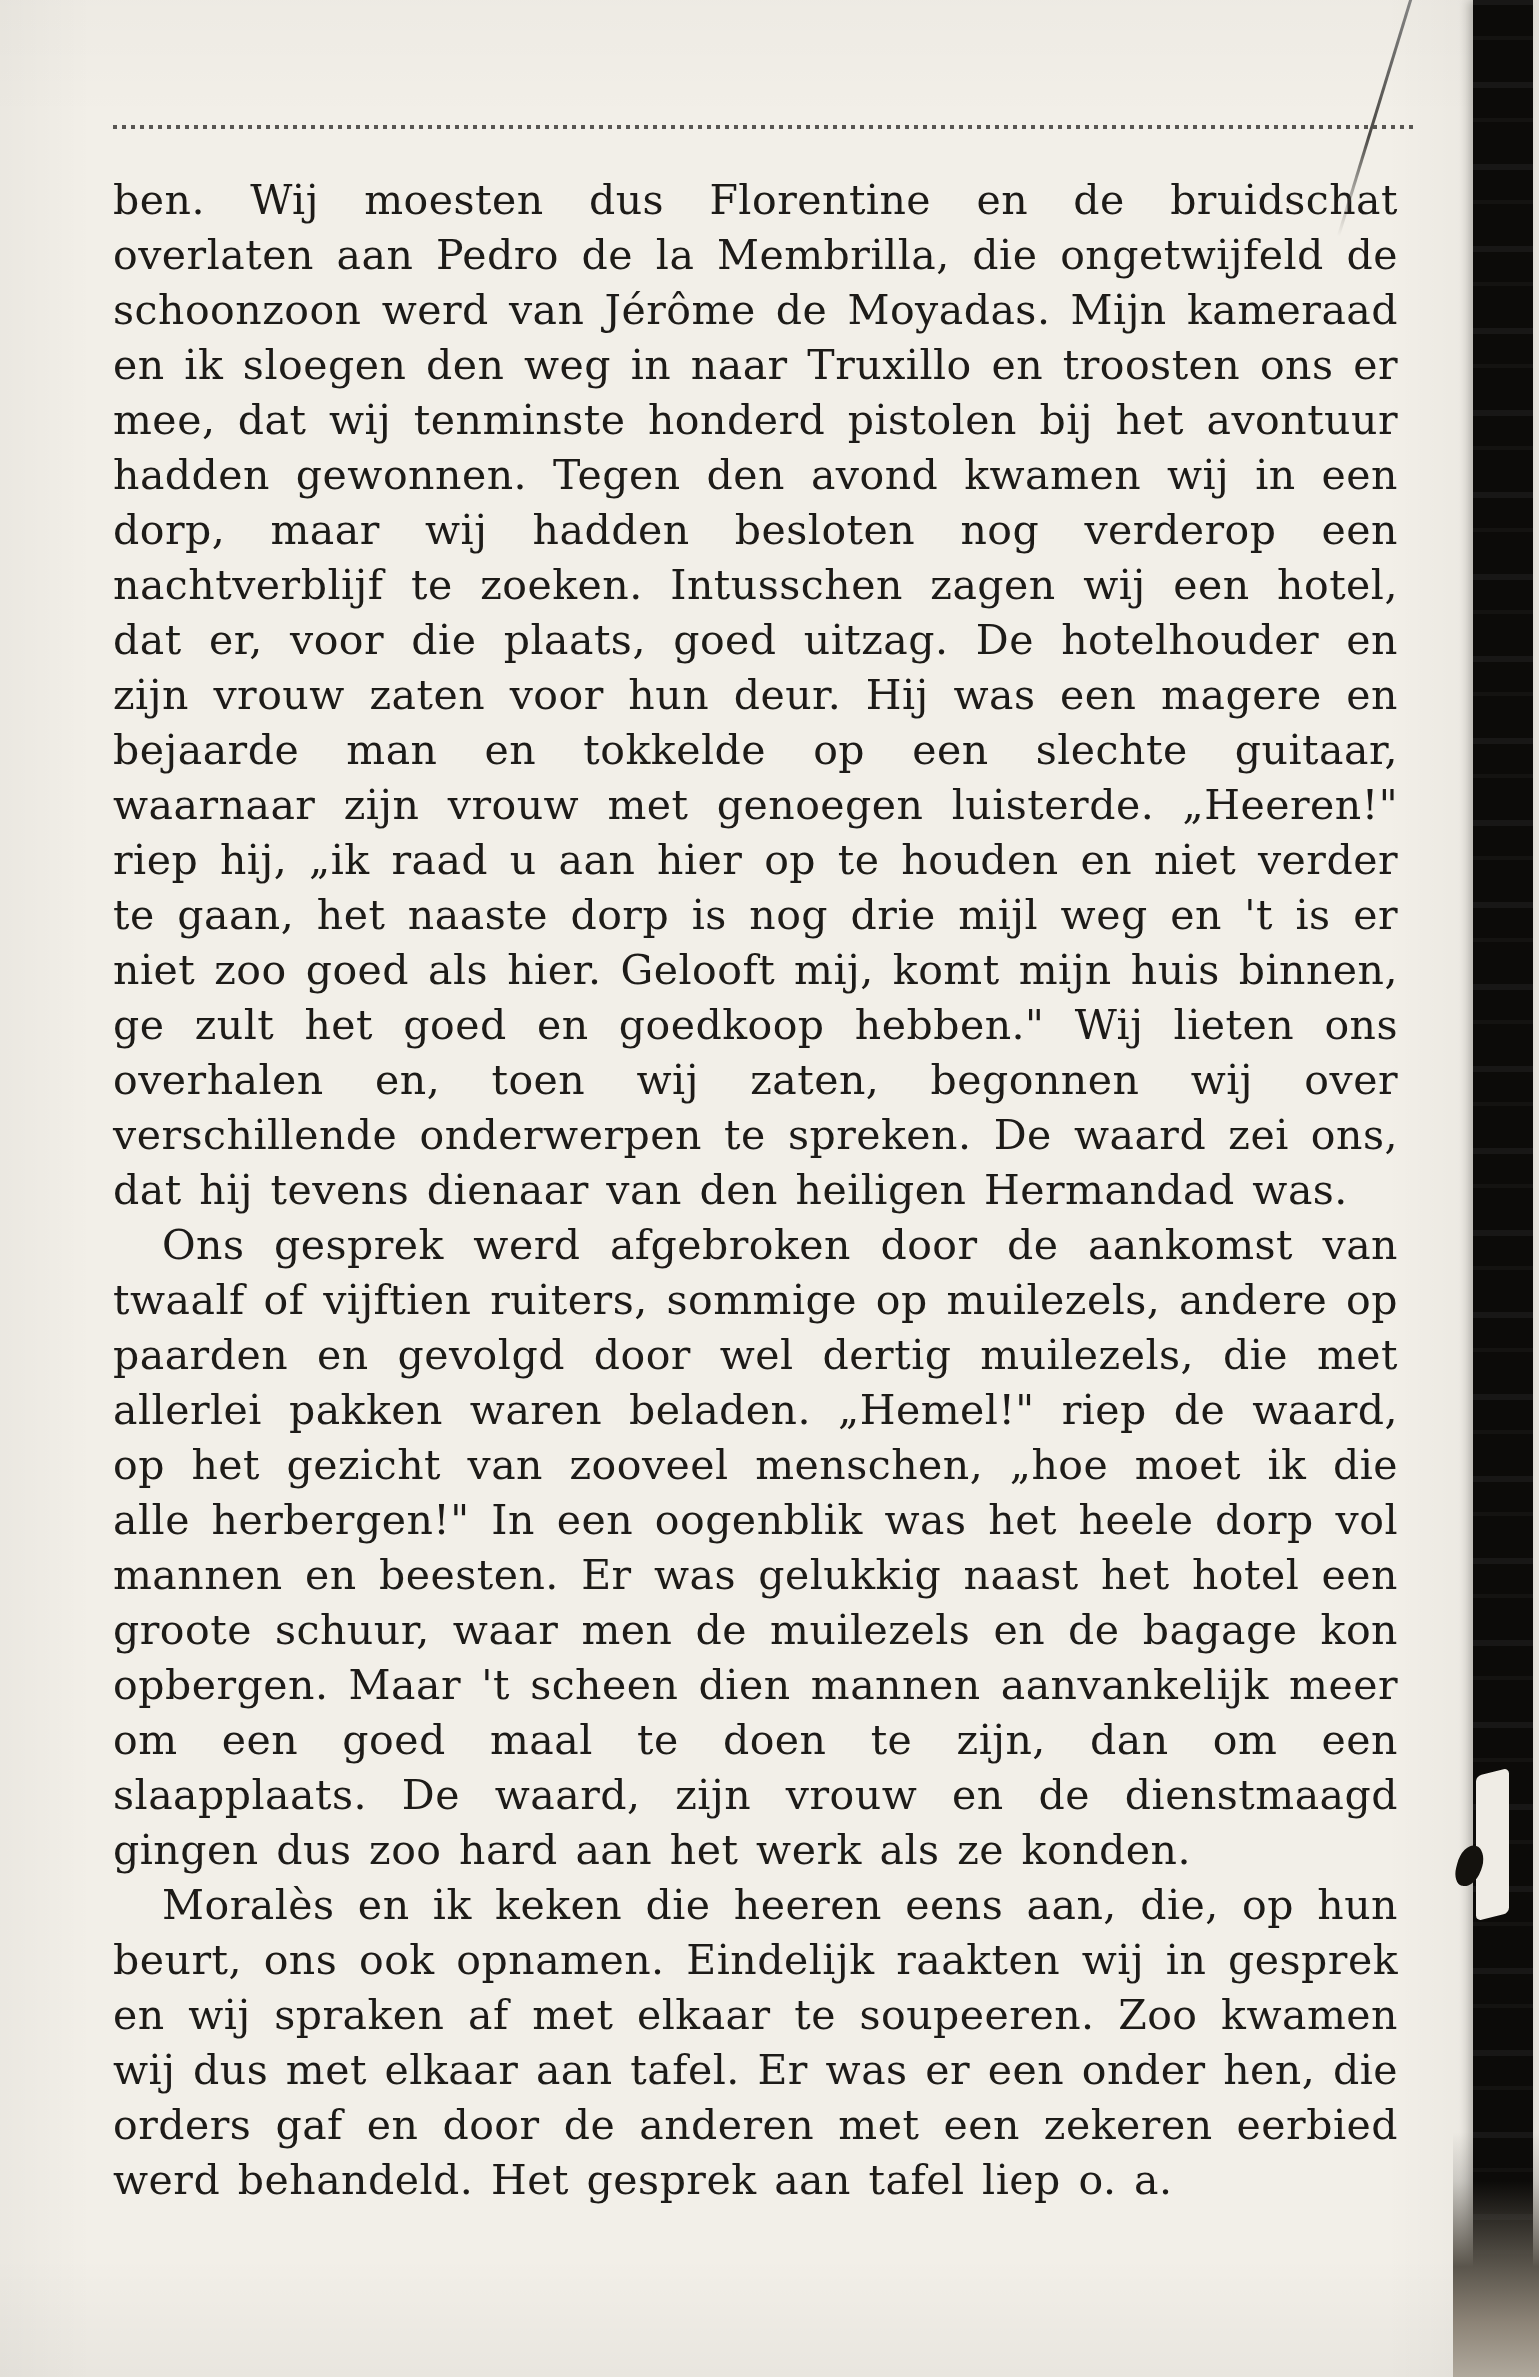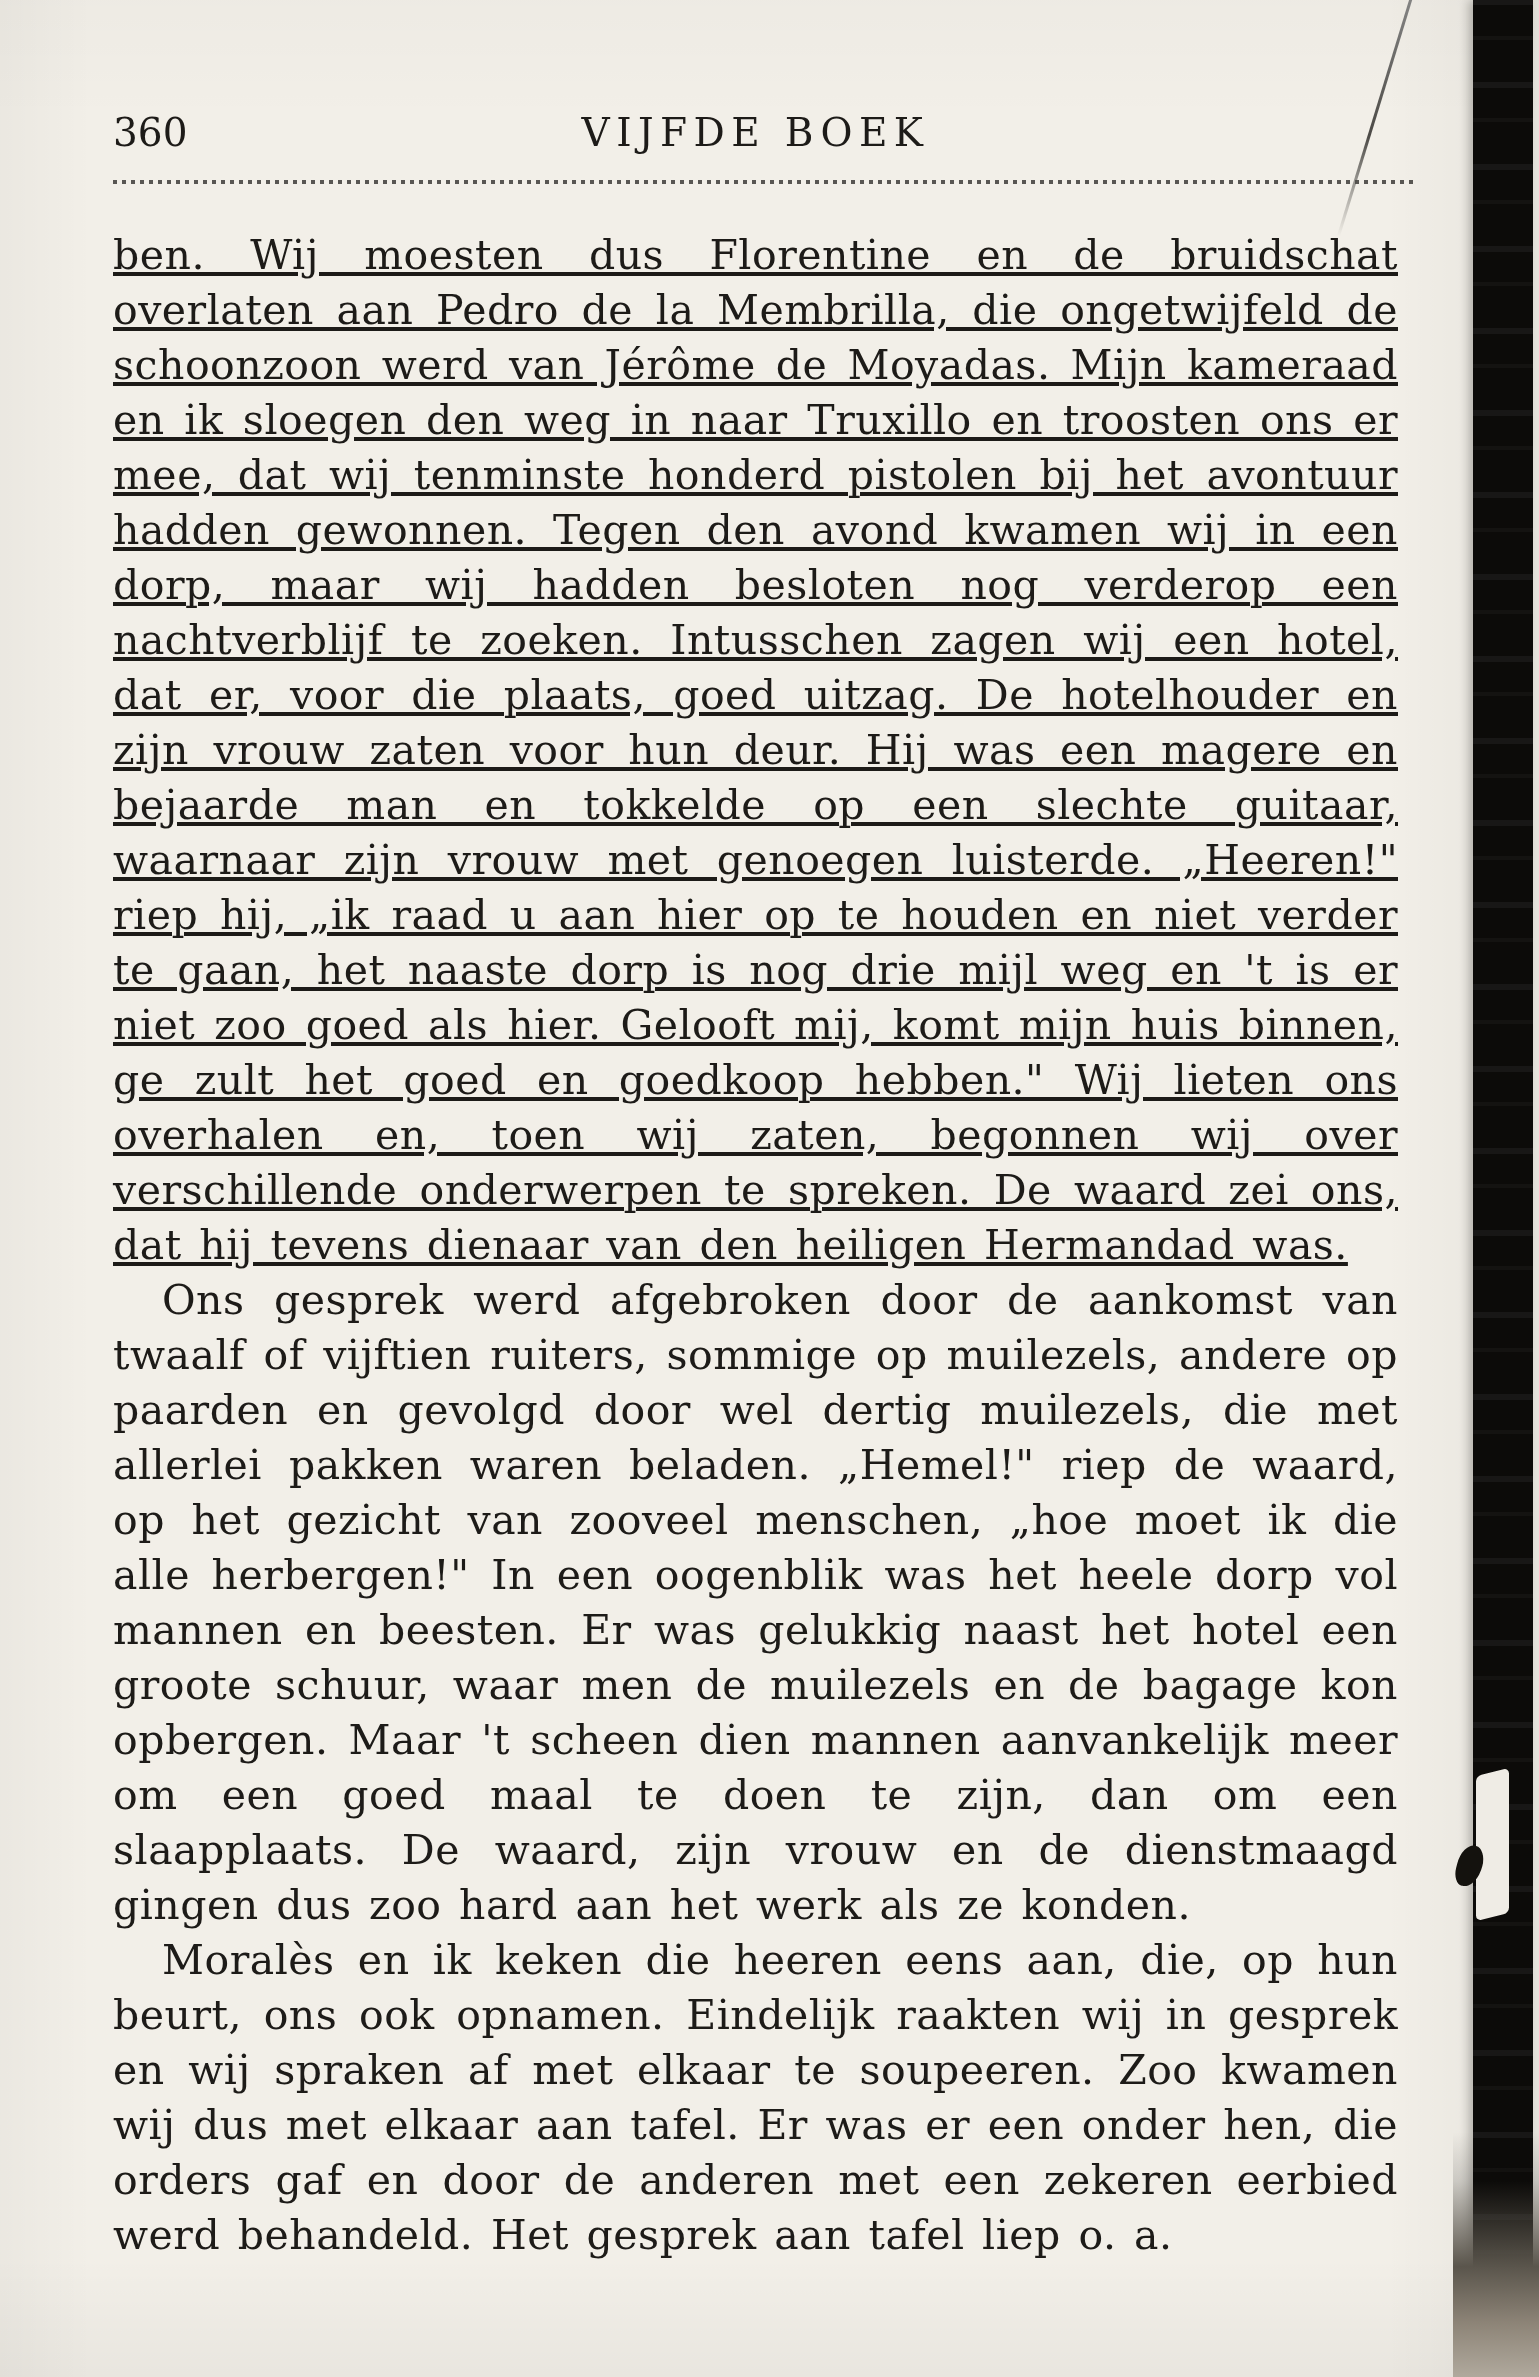--- a/index.html
+++ b/index.html
@@ -63,21 +63,20 @@
     letter-spacing: 0.012em;
     hyphens: auto;
     -webkit-hyphens: auto;
   }
   .body-text p {
     margin: 0;
     text-indent: 49px;
   }
   .body-text p.first {
     text-indent: 0;
-    text-decoration: underline;
   }
   
   .scan-band {
     position: absolute;
     top: 0; right: 0;
     width: 87px;
     height: 100%;
   }
   .band-core {
     position: absolute;
@@ -143,24 +142,20 @@
 </style>
 </head>
 <body style="--paper-color: #f2efe8; --ink-color: #1d1b18; --band-color: #0c0b09; --crease-color: #5a5a5a;">
 
 <div class="page">
 
   <div class="paper-shade"></div>
 
   <div class="type-area">
 
-    <div class="header-row">
-      <span class="page-number">360</span>
-      <span class="running-title">VIJFDE BOEK</span>
-    </div>
 
     <div class="dotted-rule"></div>
 
     <div class="body-text">
       <p class="first">ben. Wij moesten dus Florentine en de bruidschat overlaten aan Pedro de la Membrilla, die ongetwijfeld de schoonzoon werd van Jérôme de Moyadas. Mijn kameraad en ik sloegen den weg in naar Truxillo en troosten ons er mee, dat wij tenminste honderd pistolen bij het avontuur hadden gewonnen. Tegen den avond kwamen wij in een dorp, maar wij hadden besloten nog verderop een nachtverblijf te zoeken. Intusschen zagen wij een hotel, dat er, voor die plaats, goed uitzag. De hotelhouder en zijn vrouw zaten voor hun deur. Hij was een magere en bejaarde man en tokkelde op een slechte guitaar, waarnaar zijn vrouw met genoegen luisterde. „Heeren!" riep hij, „ik raad u aan hier op te houden en niet verder te gaan, het naaste dorp is nog drie mijl weg en 't is er niet zoo goed als hier. Gelooft mij, komt mijn huis binnen, ge zult het goed en goedkoop hebben." Wij lieten ons overhalen en, toen wij zaten, begonnen wij over verschillende onderwerpen te spreken. De waard zei ons, dat hij tevens dienaar van den heiligen Hermandad was.</p>
       <p>Ons gesprek werd afgebroken door de aankomst van twaalf of vijftien ruiters, sommige op muilezels, andere op paarden en gevolgd door wel dertig muilezels, die met allerlei pakken waren beladen. „Hemel!" riep de waard, op het gezicht van zooveel menschen, „hoe moet ik die alle herbergen!" In een oogenblik was het heele dorp vol mannen en beesten. Er was gelukkig naast het hotel een groote schuur, waar men de muilezels en de bagage kon opbergen. Maar 't scheen dien mannen aanvankelijk meer om een goed maal te doen te zijn, dan om een slaapplaats. De waard, zijn vrouw en de dienstmaagd gingen dus zoo hard aan het werk als ze konden.</p>
       <p>Moralès en ik keken die heeren eens aan, die, op hun beurt, ons ook opnamen. Eindelijk raakten wij in gesprek en wij spraken af met elkaar te soupeeren. Zoo kwamen wij dus met elkaar aan tafel. Er was er een onder hen, die orders gaf en door de anderen met een zekeren eerbied werd behandeld. Het gesprek aan tafel liep o. a.</p>
     </div>
 
   </div>

